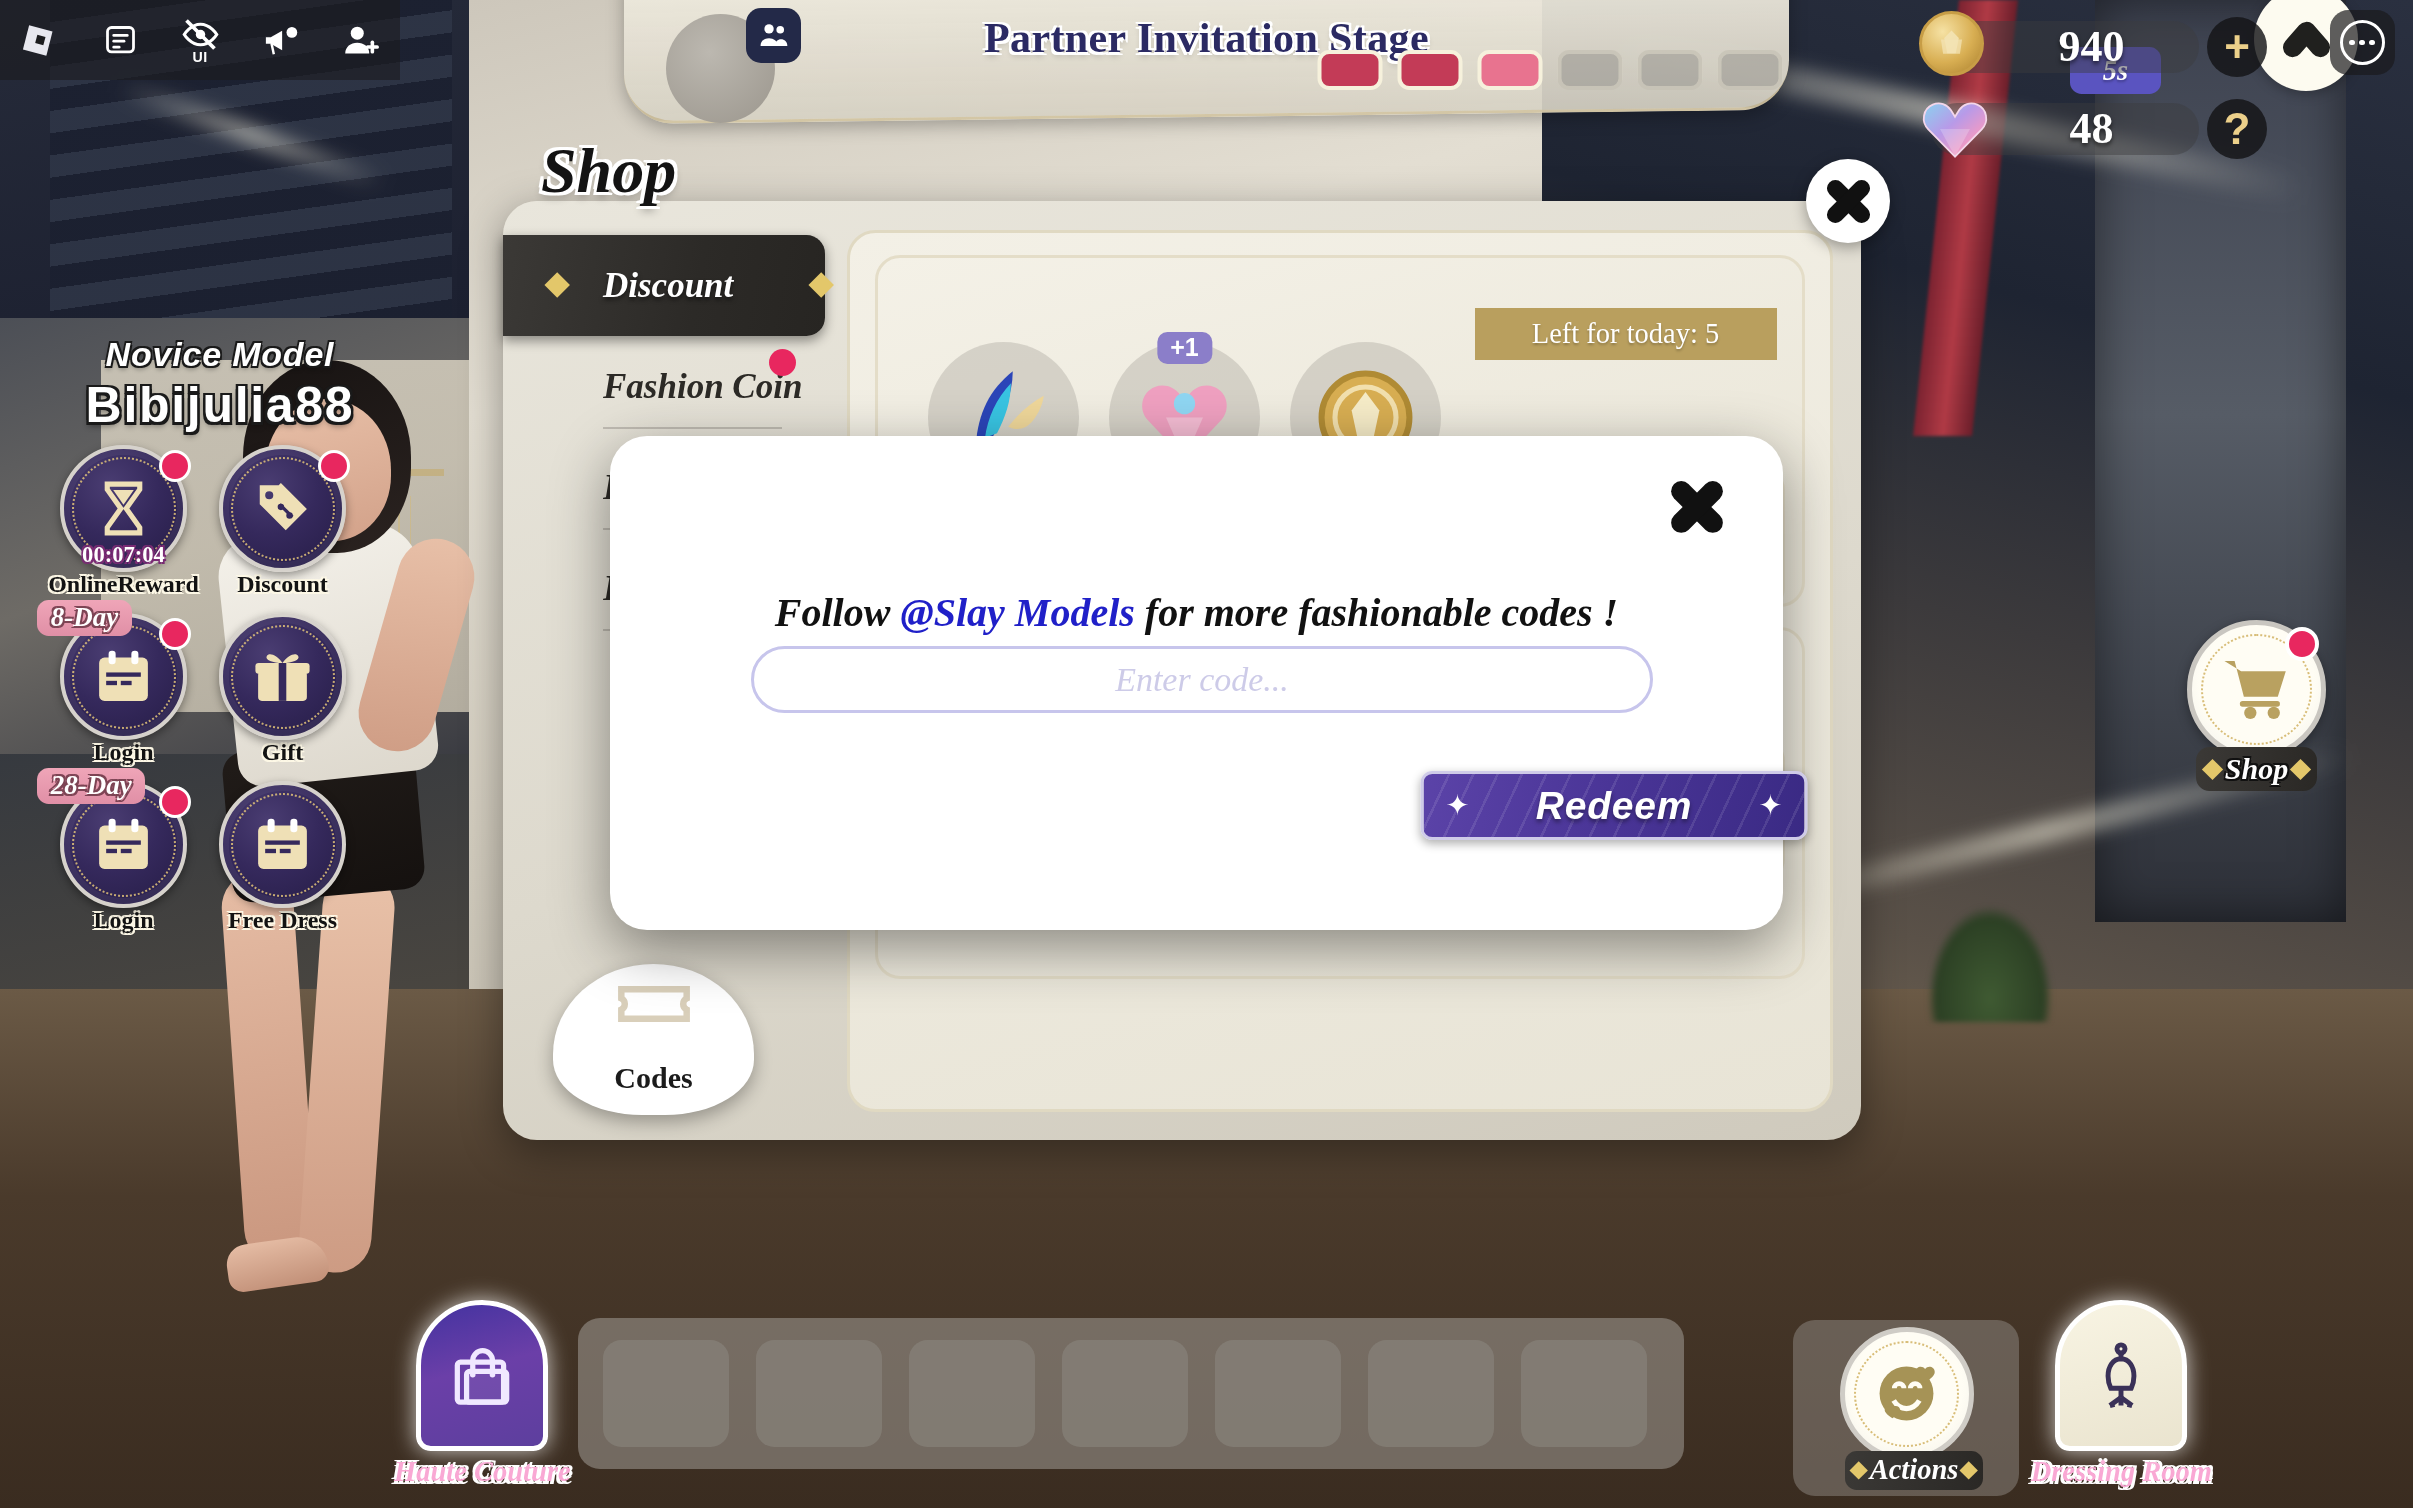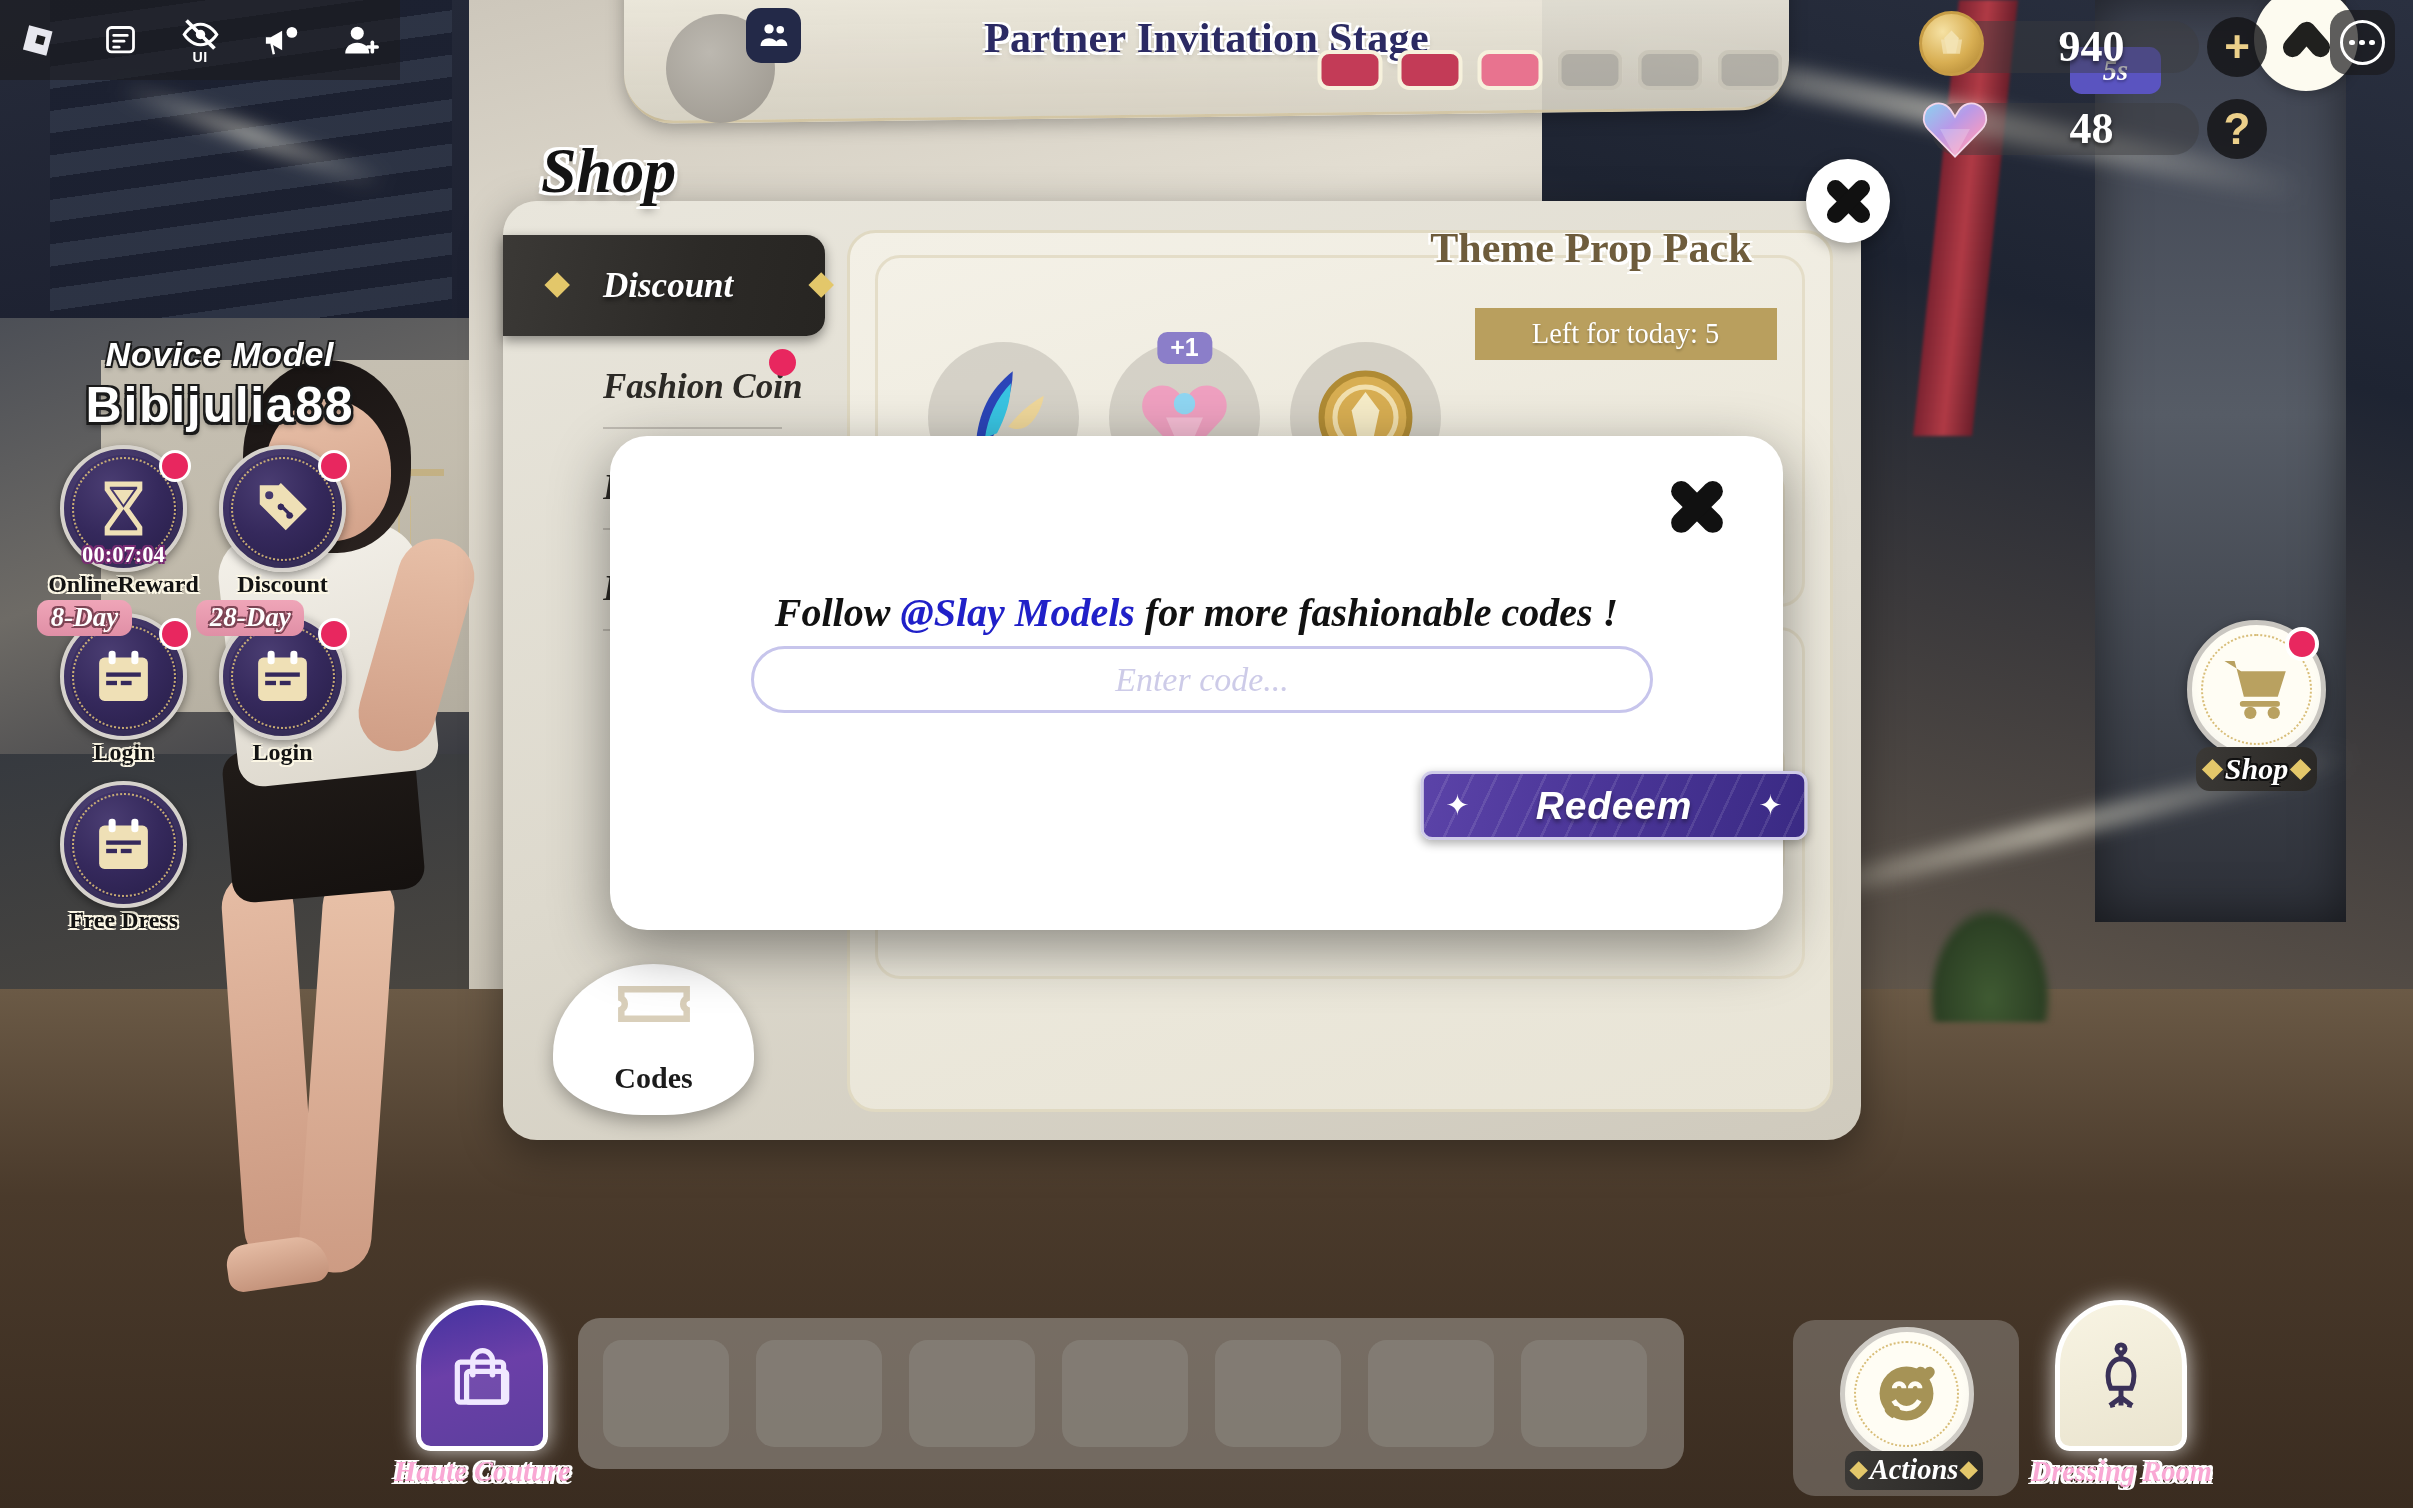--- a/index.html
+++ b/index.html
@@ -633,20 +633,31 @@
             <rect x="14.9" y="2.5" width="2.6" height="5" rx="1.2" fill="#fff"></rect>
             <rect x="5.6" y="10.5" width="12.8" height="1.6" fill="#35295c"></rect>
             <rect x="5.6" y="13.6" width="4" height="1.6" fill="#35295c"></rect>
             <rect x="11" y="13.6" width="4" height="1.6" fill="#35295c"></rect>
           </svg>
       </div>
       <div class="ps-dot"></div>
       <div class="ps-label">Login</div>
     </div>
 
+    <div class="ps-cell">
+      <div class="ps-coin">
+        <svg viewBox="0 0 24 24">
+            <rect x="3" y="10" width="18" height="11" rx="1.4"></rect>
+            <rect x="2" y="7" width="20" height="4" rx="1.2"></rect>
+            <rect x="10.6" y="7" width="2.8" height="14" fill="#35295c"></rect>
+            <path d="M12 7C10 4 7 3 6.2 4.4 5.4 5.8 8.4 7 12 7Zm0 0c2-3 5-4 5.8-2.6.8 1.4-2.2 2.6-5.8 2.6Z"></path>
+          </svg>
+      </div>
+      <div class="ps-label">Gift</div>
+    </div>
 
     <div class="ps-cell">
       <div class="ps-tag">28-Day</div>
       <div class="ps-coin">
         <svg viewBox="0 0 24 24">
             <rect x="3" y="5" width="18" height="16" rx="2"></rect>
             <rect x="6.5" y="2.5" width="2.6" height="5" rx="1.2" fill="#fff"></rect>
             <rect x="14.9" y="2.5" width="2.6" height="5" rx="1.2" fill="#fff"></rect>
             <rect x="5.6" y="10.5" width="12.8" height="1.6" fill="#35295c"></rect>
             <rect x="5.6" y="13.6" width="4" height="1.6" fill="#35295c"></rect>
@@ -693,21 +704,20 @@
     </div>
     <div class="sp-tab">
       <span class="txt">Fash</span>
       <span class="divider"></span>
     </div>
   </div>
 
   <div class="sp-content">
 
     <div class="pack-card c1">
-      <div class="pack-title">Theme Prop Pack</div>
       <div class="left-today">Left for today: 5</div>
       <div class="item-slots">
         <div class="slot">
           <div class="ribbon">
             <svg viewBox="0 0 24 24">
                 <path d="M14 2C9 6 6.5 11 6 18l3.4-1.2C11.8 12 14 7 14 2Z" fill="#2b45b8"></path>
                 <path d="M13.6 4.6c-3.2 3.4-5 7.4-5.6 11.8l2.6-1c1.8-3.4 3-7 3-10.8Z" fill="#38c4e2"></path>
                 <path d="M7.5 16.5 4 21" stroke="#1b2a8c" stroke-width="1.4"></path>
                 <path d="M13 14c2 1 4 .5 5.5-1.5 1.2-1.6 2-3.4 2.2-5.2-2.6 1.4-5.3 3.6-7.7 6.7Z" fill="#efd79a"></path>
               </svg>

